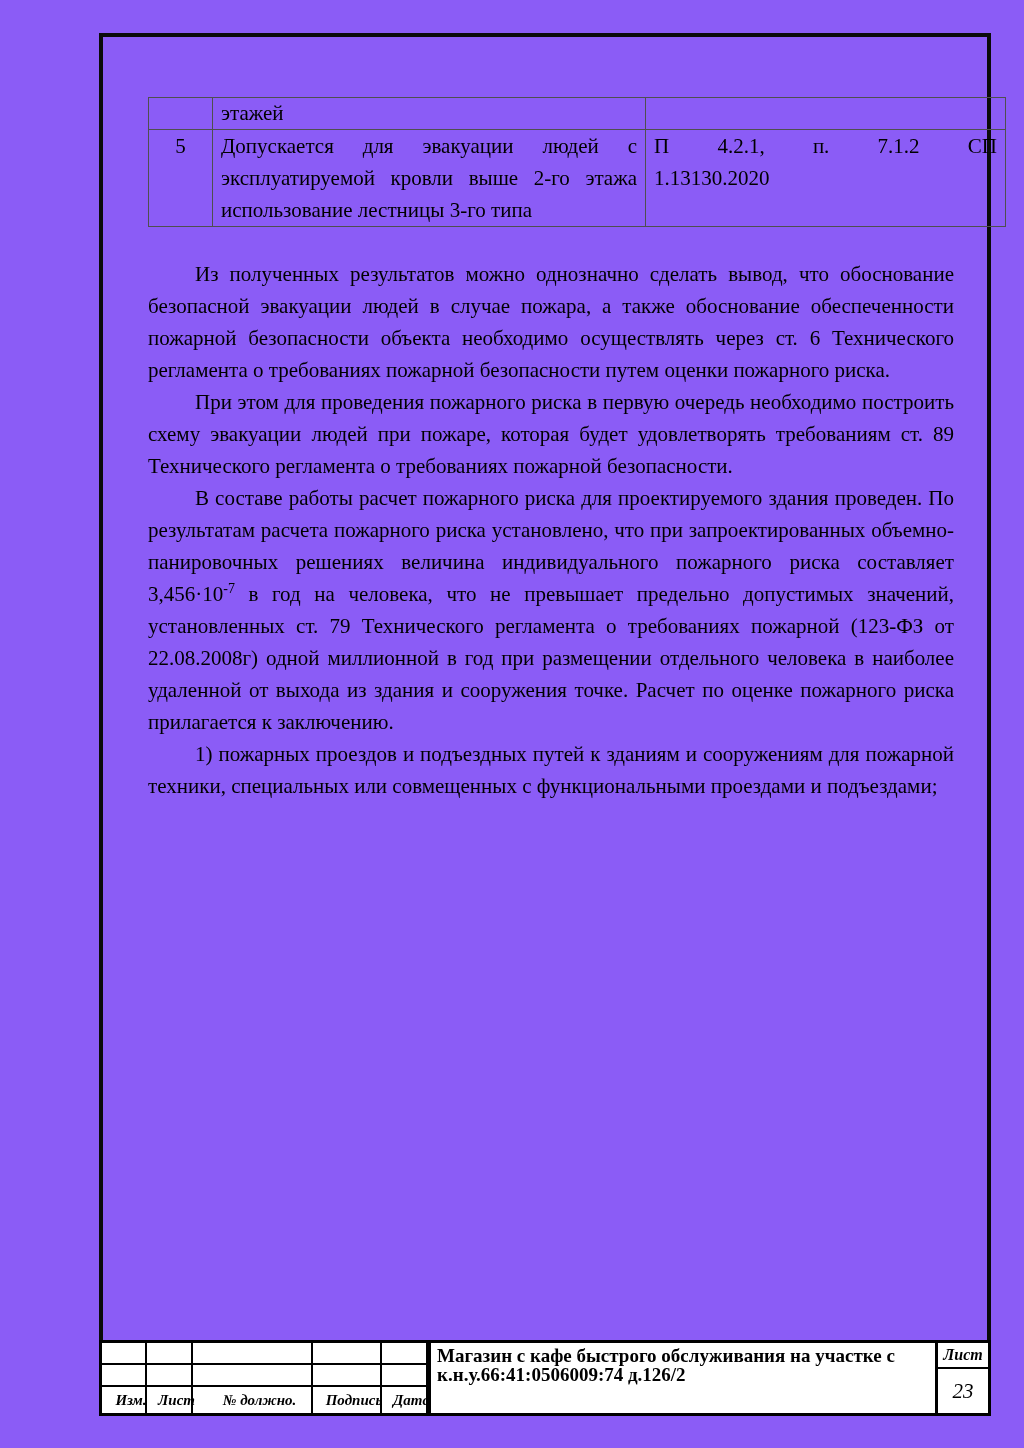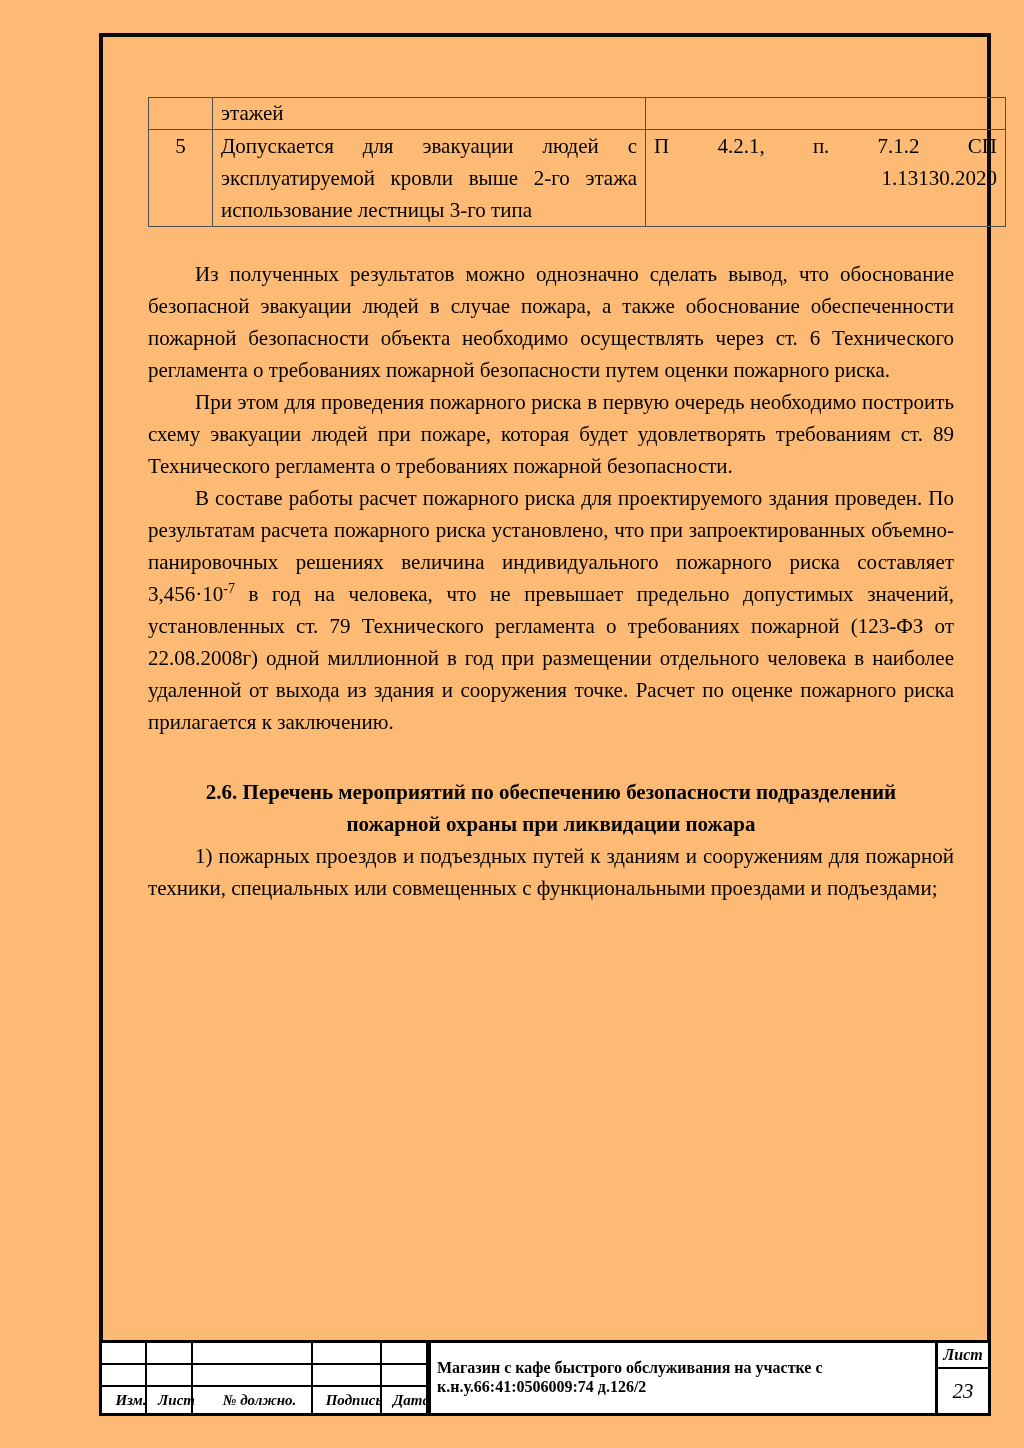--- a/index.html
+++ b/index.html
@@ -6,21 +6,21 @@
     margin: 0;
     padding: 0;
     background: #ffffff;
     width: 1024px;
     height: 1448px;
     font-family: "Liberation Serif", "DejaVu Serif", serif;
     color: #000;
     position: relative;
     overflow: hidden;
   }
-  .sheet { position: absolute; inset: 0; background: #fdba74; }
+  .sheet { position: absolute; inset: 0; background: #8b5cf6; }
 
   
   .frame {
     position: absolute;
     left: 99px; top: 33px;
     width: 892px; height: 1383px;
     border: 4px solid #0b0b0b;
     box-sizing: border-box;
   }
 
@@ -37,21 +37,21 @@
   table.top-table td {
     border: 1px solid #4f4f4f;
     vertical-align: top;
     padding: 0 8px;
   }
   td.c-num { width: 47px; text-align: center; padding: 0 2px; }
   td.c-text { width: 416px; text-align: justify; }
   td.c-ref { width: 343px; }
   tr.r1 td { height: 31px; line-height: 31px; }
   .ref-line1 { display: block; text-align: justify; text-align-last: justify; }
-  .ref-line2 { display: block; text-align: right; }
+  .ref-line2 { display: block; text-align: left; }
 
   
   .body-text {
     position: absolute;
     left: 148px; top: 258px;
     width: 806px;
     font-size: 21px;
     line-height: 32px;
     text-align: justify;
   }
@@ -92,22 +92,22 @@
     text-align: center;
     display: flex;
     align-items: center;
     justify-content: center;
     margin-left: 15px;
   }
   .desc-cell {
     flex: 1;
     border-left: 3px solid #000;
     box-sizing: border-box;
-    padding: 15px 3px 0 6px;
-    font-size: 16px;
+    padding: 3px 3px 0 6px;
+    font-size: 19px;
     font-weight: 600;
     line-height: 19px;
   }
   .sheet-col {
     width: 53px;
     border-left: 3px solid #000;
     box-sizing: border-box;
     display: flex;
     flex-direction: column;
   }
@@ -153,24 +153,20 @@
         <span class="ref-line2">1.13130.2020</span>
       </td>
     </tr>
   </tbody>
     </table>
 
   <div class="body-text">
     <p>Из полученных результатов можно однозначно сделать вывод, что обоснование безопасной эвакуации людей в случае пожара, а также обоснование обеспеченности пожарной безопасности объекта необходимо осуществлять через ст. 6 Технического регламента о требованиях пожарной безопасности путем оценки пожарного риска.</p>
     <p>При этом для проведения пожарного риска в первую очередь необходимо построить схему эвакуации людей при пожаре, которая будет удовлетворять требованиям ст. 89 Технического регламента о требованиях пожарной безопасности.</p>
     <p><span>В составе работы расчет пожарного риска для проектируемого здания проведен. По результатам расчета пожарного риска установлено, что при запроектированных объемно-панировочных решениях величина индивидуального пожарного риска составляет 3,456·10</span><sup>-7</sup><span> в год на человека, что не превышает предельно допустимых значений, установленных ст. 79 Технического регламента о требованиях пожарной (123-ФЗ от 22.08.2008г) одной миллионной в год при размещении отдельного человека в наиболее удаленной от выхода из здания и сооружения точке. Расчет по оценке пожарного риска прилагается к заключению.</span></p>
-    <div class="heading">
-      <span class="hl">2.6. Перечень мероприятий по обеспечению безопасности подразделений</span>
-      <span class="hl">пожарной охраны при ликвидации пожара</span>
-    </div>
     <p>1) пожарных проездов и подъездных путей к зданиям и сооружениям для пожарной техники, специальных или совмещенных с функциональными проездами и подъездами;</p>
   </div>
 
   <div class="footer">
     <div class="stamp-grid">
       <div class="stamp-cell"></div>
       <div class="stamp-cell"></div>
       <div class="stamp-cell"></div>
       <div class="stamp-cell"></div>
       <div class="stamp-cell"></div>

